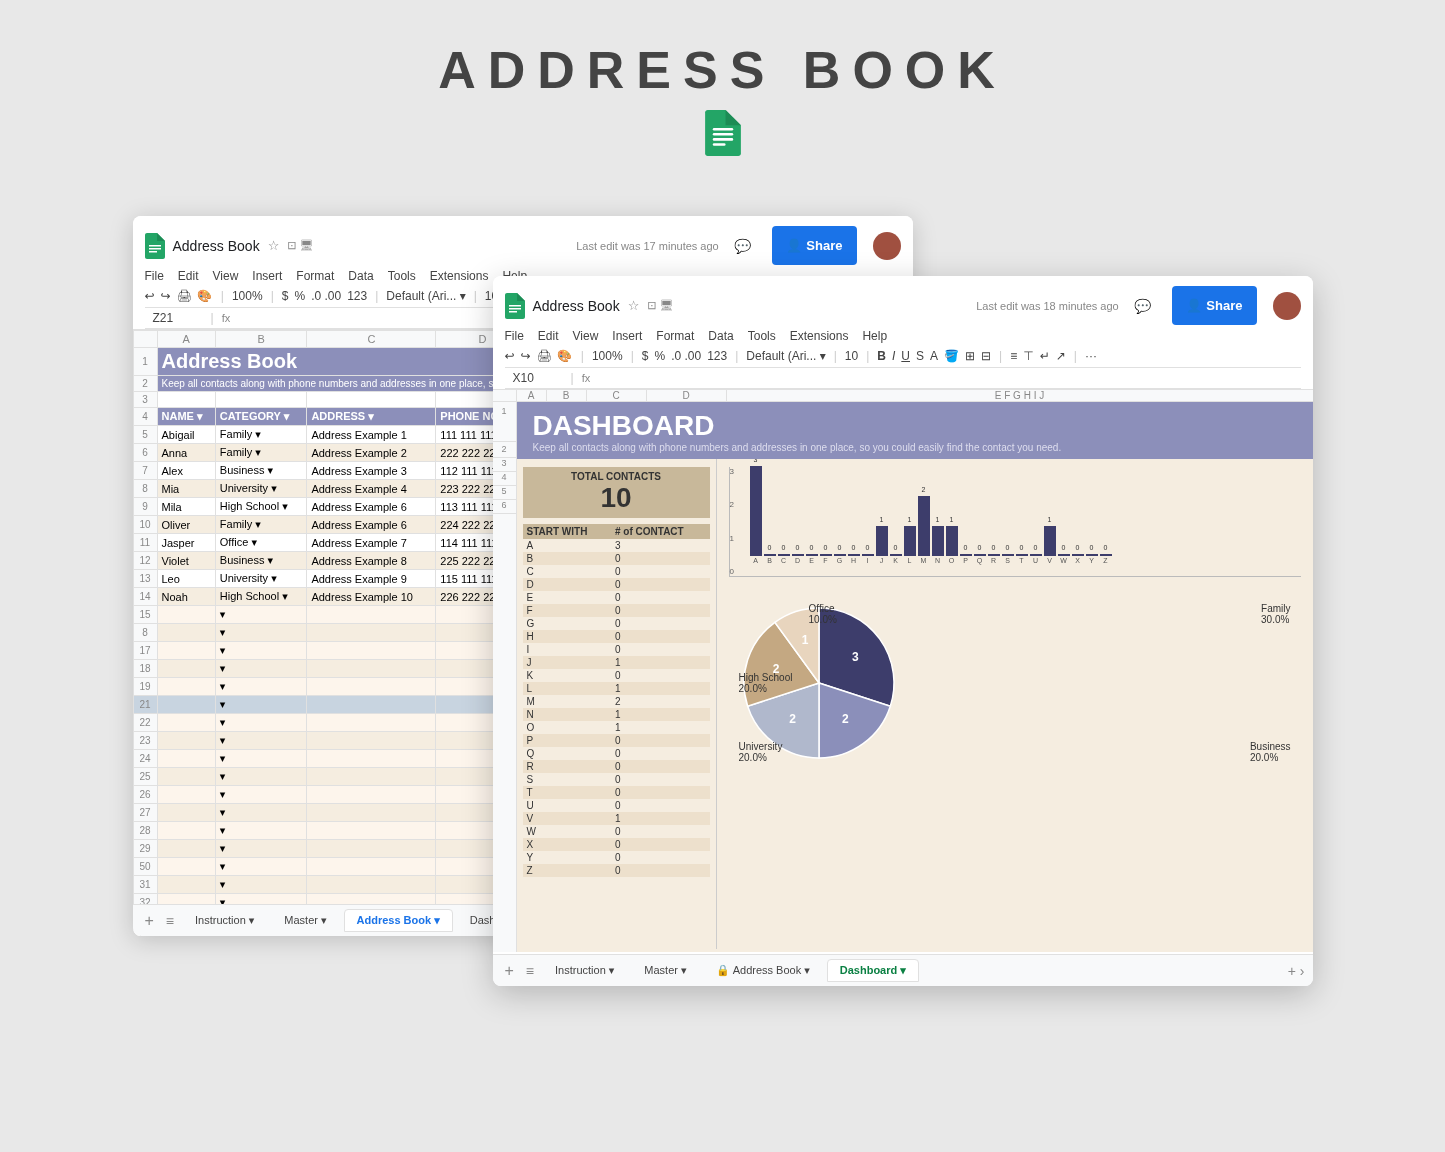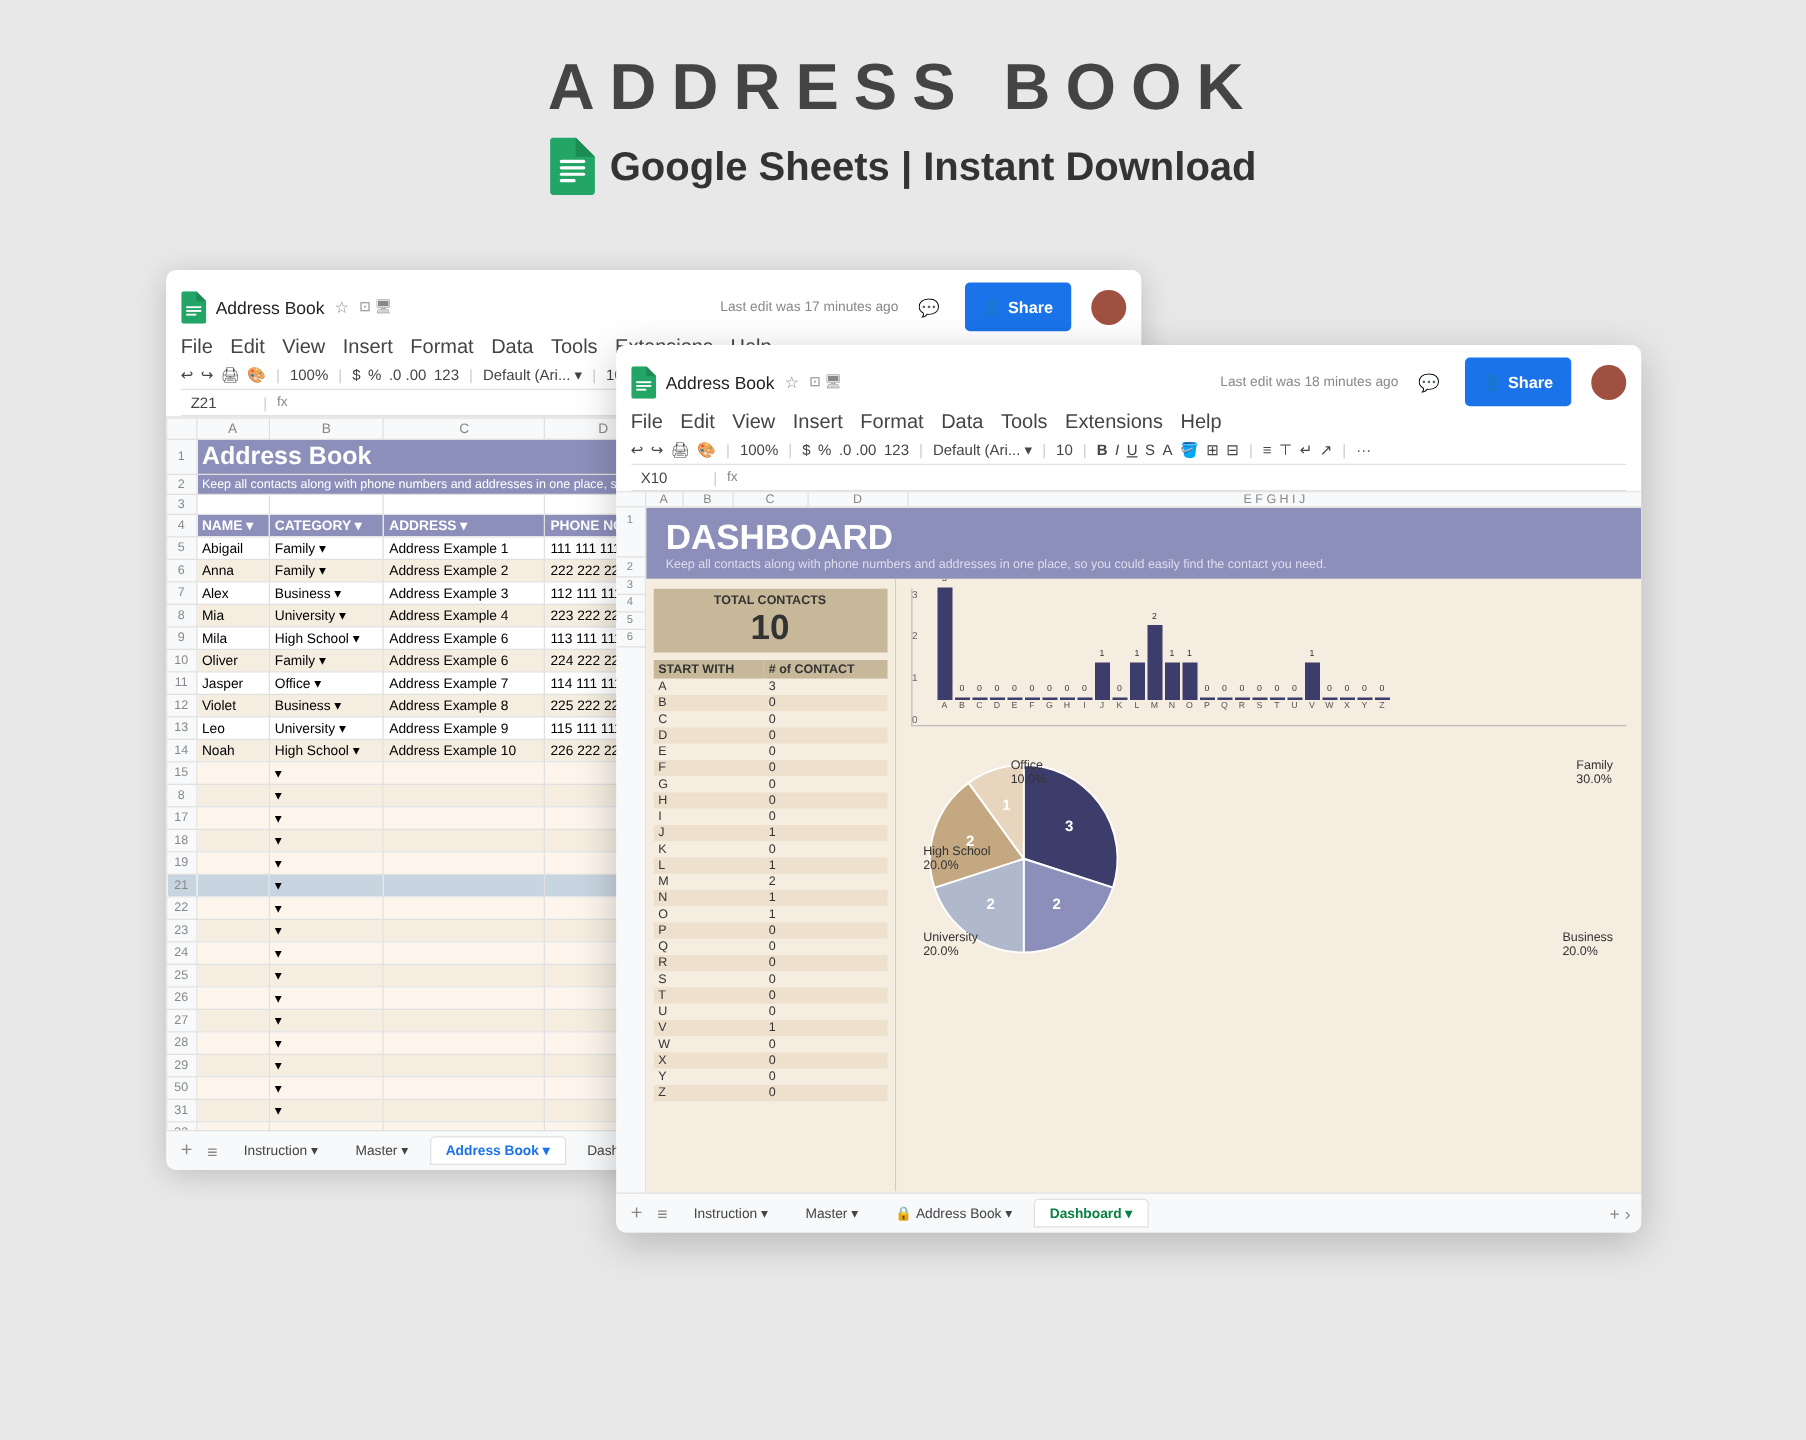--- a/index.html
+++ b/index.html
@@ -88,21 +88,21 @@
     }
     .gs-title-text {
       font-size: 14px;
       font-weight: 500;
       color: #202124;
     }
     .gs-menu-row {
       display: flex;
       align-items: center;
       gap: 14px;
-      font-size: 16px;
+      font-size: 12px;
       color: #444;
       padding: 2px 0;
     }
     .gs-menu-row span { cursor: pointer; }
     .gs-last-edit {
       margin-left: auto;
       font-size: 11px;
       color: #888;
     }
     .gs-share-btn {
@@ -247,21 +247,20 @@
 <div class="subtitle-row">
 
   <svg class="google-sheets-icon" viewBox="0 0 28 36" fill="none" xmlns="http://www.w3.org/2000/svg">
     <path d="M16 0H2C0.9 0 0 0.9 0 2V34C0 35.1 0.9 36 2 36H26C27.1 36 28 35.1 28 34V12L16 0Z" fill="#23A566"></path>
     <path d="M16 0L28 12H16V0Z" fill="#1C8C55"></path>
     <rect x="6" y="18" width="16" height="2" rx="1" fill="white"></rect>
     <rect x="6" y="22" width="16" height="2" rx="1" fill="white"></rect>
     <rect x="6" y="26" width="10" height="2" rx="1" fill="white"></rect>
     <rect x="6" y="14" width="16" height="2" rx="1" fill="white"></rect>
   </svg>
-  <span class="subtitle">Google Sheets | Instant Download</span>
 </div>
 
 <div class="screenshots-container">
 
   <div class="spreadsheet-back">
 
     <div class="gs-chrome">
       <div class="gs-title-row">
         <svg class="gs-file-icon" viewBox="0 0 20 26">
           <path d="M12 0H2C0.9 0 0 0.9 0 2V24C0 25.1 0.9 26 2 26H18C19.1 26 20 25.1 20 24V8L12 0Z" fill="#23A566"></path>

